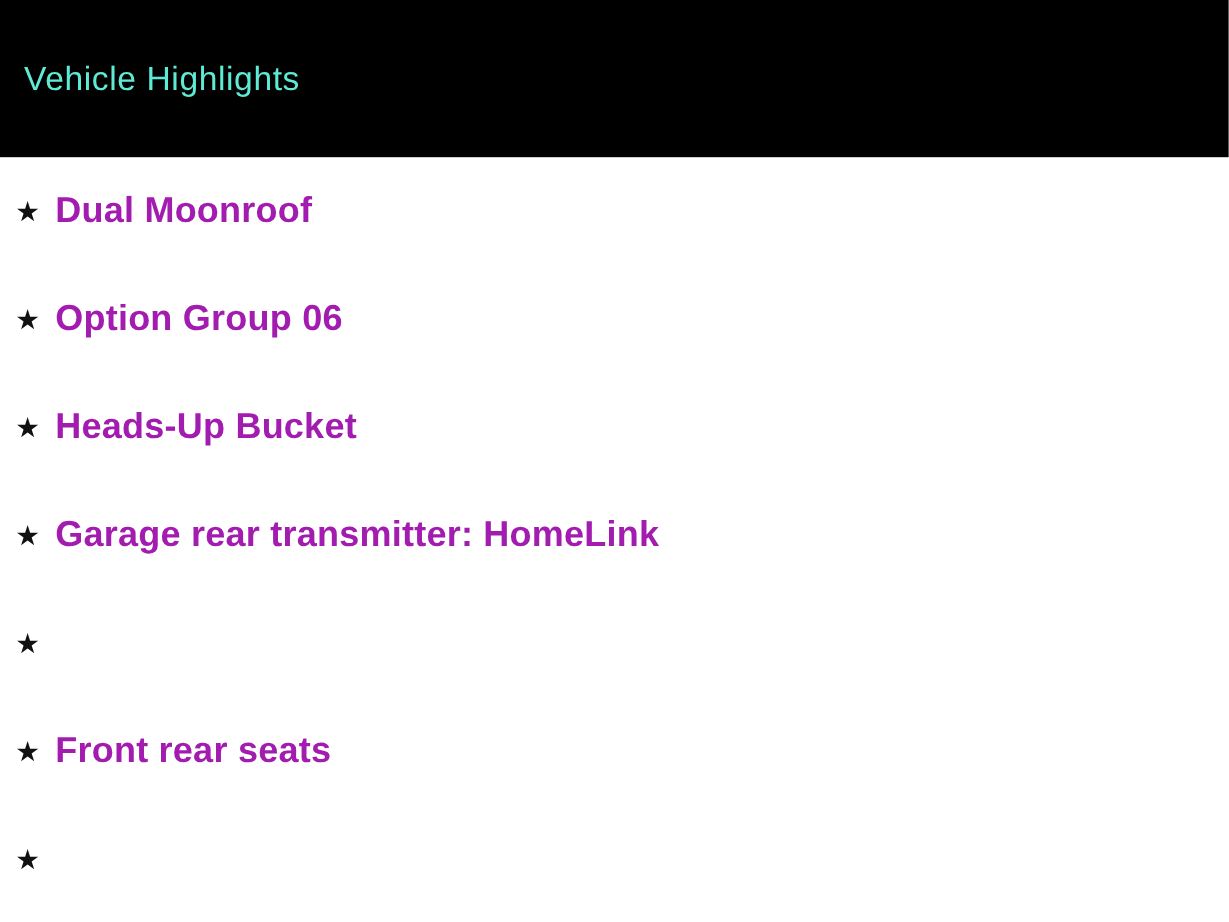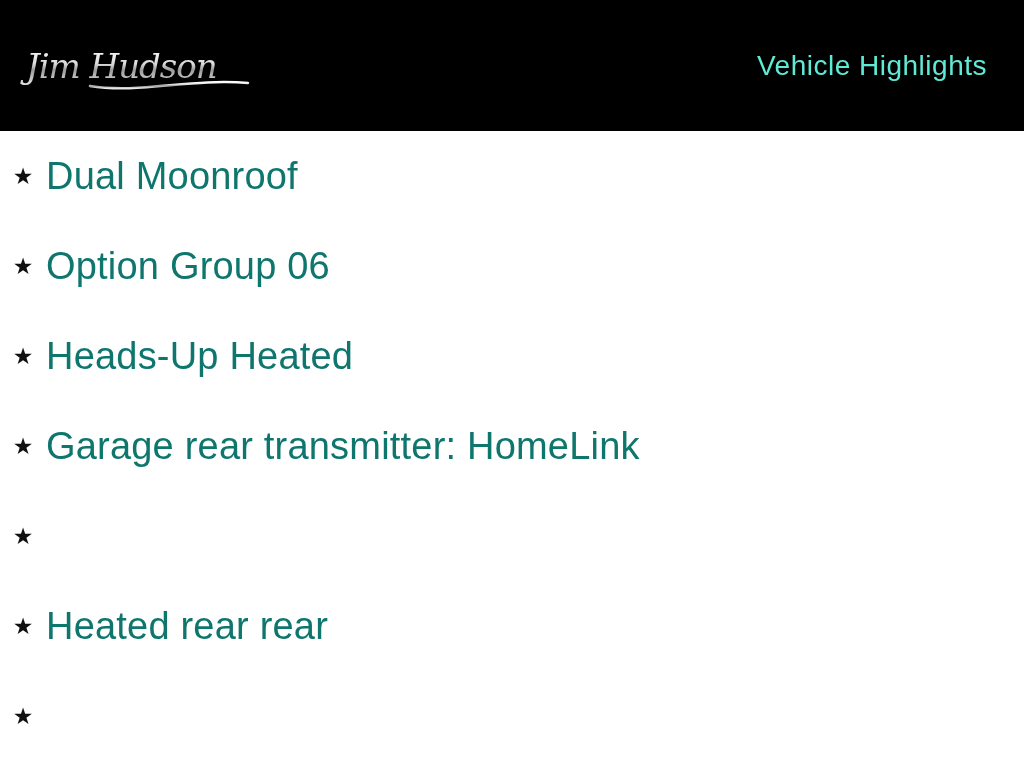--- a/index.html
+++ b/index.html
@@ -57,78 +57,65 @@
   .star-bullet {
     font-size: 23px;
     color: #111111;
     width: 22px;
     text-align: center;
     margin-right: 12px;
     line-height: 1;
     flex: 0 0 auto;
   }
   .highlight-label {
-    font-size: 38px;
-    color: #0f766e;
+    font-size: 30px;
+    color: #a21caf;
     letter-spacing: 0.2px;
     white-space: nowrap;
+    font-weight: bold;
   }
 </style>
 </head>
 <body>
 
 <div class="page">
 
   <div class="header">
-    <div class="logo-wrap">
-      <svg viewBox="0 0 232 64" width="232" height="64">
-        <defs>
-          <linearGradient id="silverGrad" x1="0" y1="0" x2="0" y2="1">
-            <stop offset="0" stop-color="#ffffff"></stop>
-            <stop offset="0.45" stop-color="#d9d9d9"></stop>
-            <stop offset="0.6" stop-color="#9a9a9a"></stop>
-            <stop offset="1" stop-color="#e8e8e8"></stop>
-          </linearGradient>
-        </defs>
-        <text x="6" y="40" font-family="DejaVu Serif, serif" font-style="italic" font-size="34" letter-spacing="-1" fill="url(#silverGrad)">Jim Hudson</text>
-        <path d="M 70 48 C 120 56, 170 40, 228 45" stroke="url(#silverGrad)" stroke-width="2.5" fill="none" stroke-linecap="round"></path>
-      </svg>
-    </div>
     <div class="header-title">Vehicle Highlights</div>
   </div>
 
   <ul class="highlights-list">
 
       <li class="highlight-item">
         <span class="star-bullet">★</span>
         <span class="highlight-label">Dual Moonroof</span>
       </li>
 
       <li class="highlight-item">
         <span class="star-bullet">★</span>
         <span class="highlight-label">Option Group 06</span>
       </li>
 
       <li class="highlight-item">
         <span class="star-bullet">★</span>
-        <span class="highlight-label">Heads-Up Heated</span>
+        <span class="highlight-label">Heads-Up Bucket</span>
       </li>
 
       <li class="highlight-item">
         <span class="star-bullet">★</span>
         <span class="highlight-label">Garage rear transmitter: HomeLink</span>
       </li>
 
       <li class="highlight-item">
         <span class="star-bullet">★</span>
       </li>
 
       <li class="highlight-item">
         <span class="star-bullet">★</span>
-        <span class="highlight-label">Heated rear rear</span>
+        <span class="highlight-label">Front rear seats</span>
       </li>
 
       <li class="highlight-item">
         <span class="star-bullet">★</span>
       </li>
     </ul>
 
 </div>
 
 </body></html>

